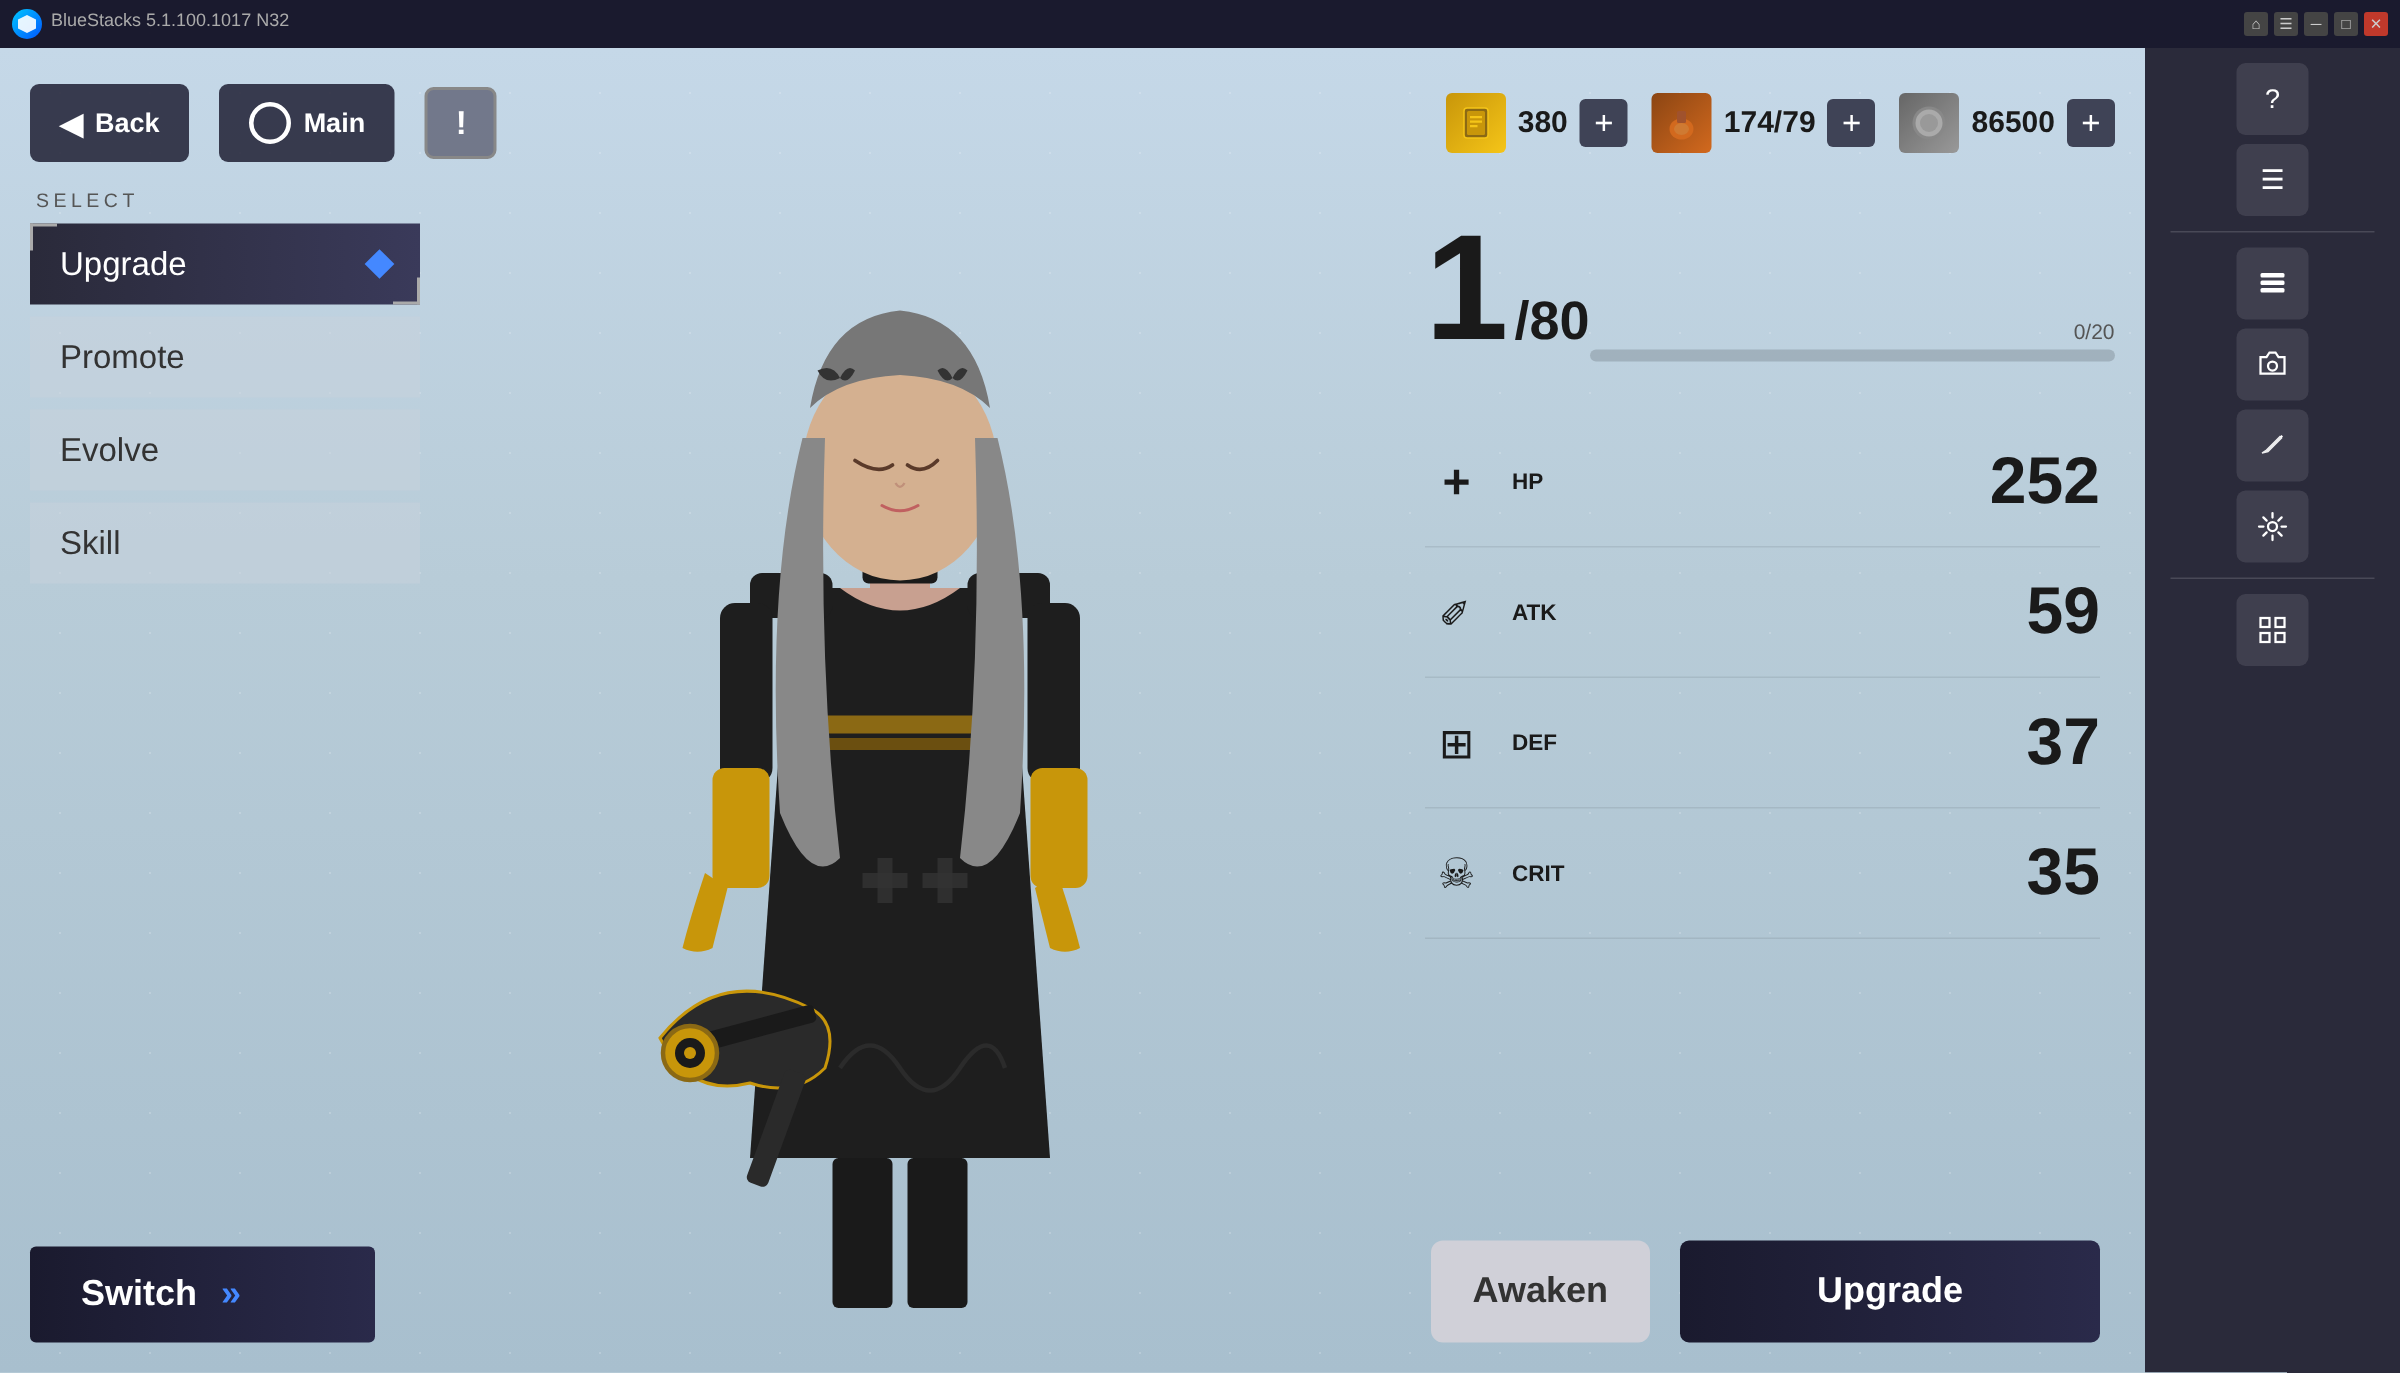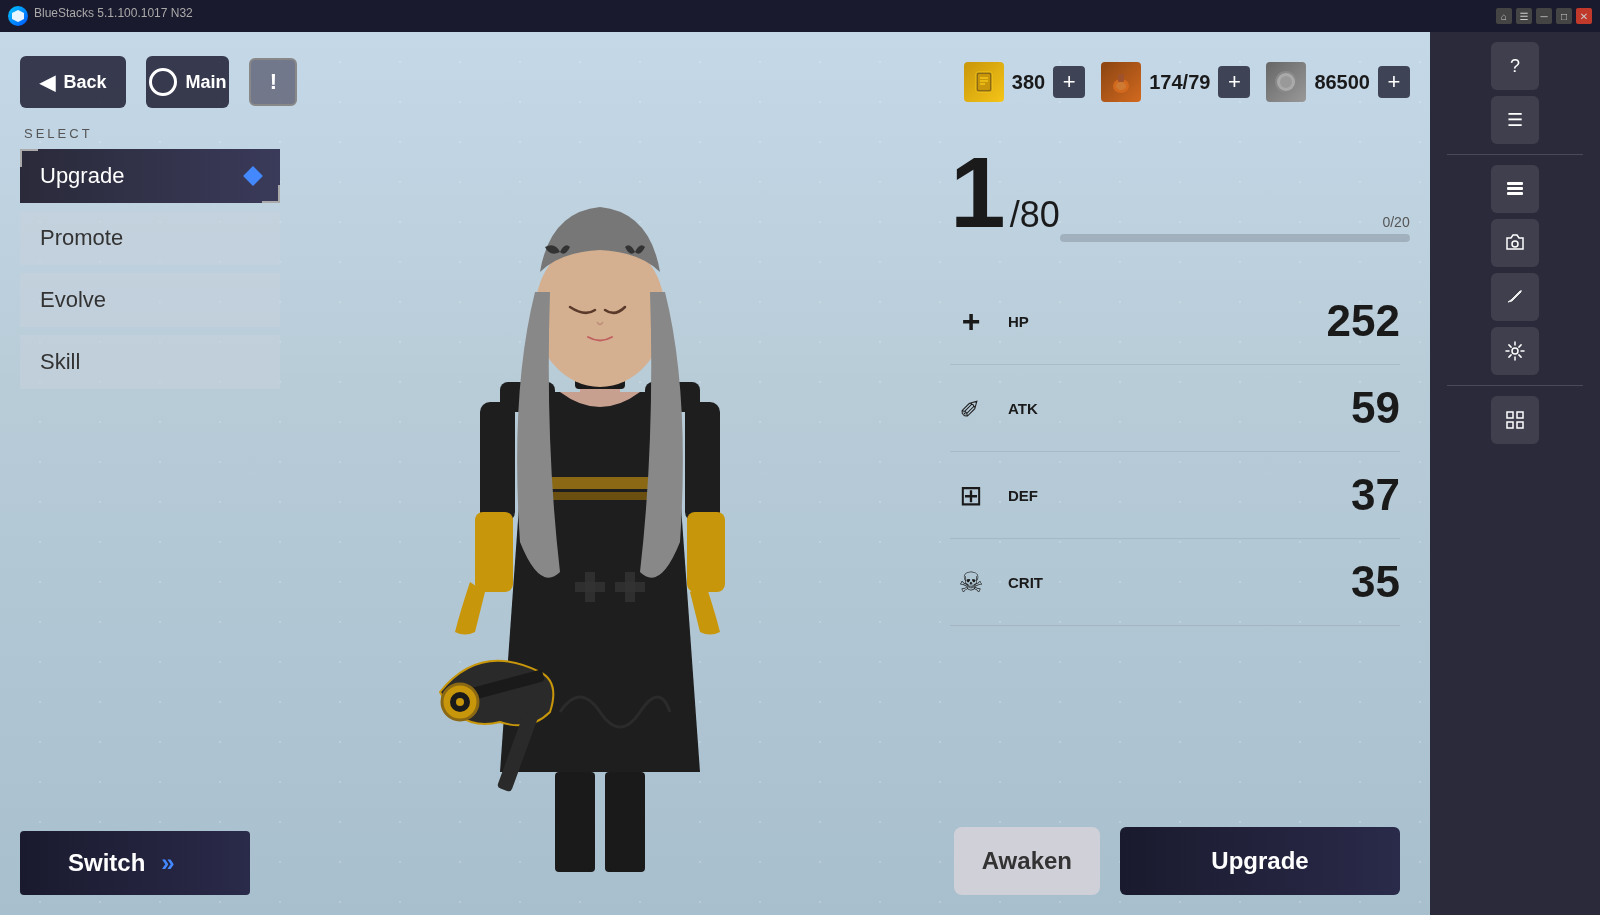--- a/index.html
+++ b/index.html
@@ -114,21 +114,21 @@
     }
     #back-btn .arrow { font-size: 20px; }
 
     #main-btn {
       display: flex;
       align-items: center;
       gap: 8px;
       background: rgba(30,30,50,0.85);
       border: none;
       color: white;
-      padding: 10px 3px;
+      padding: 10px 20px;
       border-radius: 6px;
       font-size: 18px;
       font-weight: bold;
       cursor: pointer;
       height: 52px;
     }
     .circle-icon {
       width: 28px;
       height: 28px;
       border: 3px solid white;
@@ -258,21 +258,21 @@
     }
 
     
     #switch-btn {
       position: absolute;
       bottom: 20px;
       left: 20px;
       background: linear-gradient(90deg, #1a1a2e, #2a2a4a);
       color: white;
       border: none;
-      padding: 18px 48px;
+      padding: 18px 34px;
       font-size: 24px;
       font-weight: bold;
       cursor: pointer;
       border-radius: 4px;
       display: flex;
       align-items: center;
       gap: 16px;
       width: 230px;
       z-index: 10;
     }
@@ -311,21 +311,21 @@
     }
     #level-num {
       font-size: 100px;
       font-weight: 900;
       color: #1a1a1a;
       line-height: 1;
     }
     #level-max {
       font-size: 36px;
       color: #1a1a1a;
-      font-weight: normal;
+      font-weight: bold;
     }
 
     #exp-bar-container {
       margin-left: auto;
       text-align: right;
     }
     #exp-bar-label {
       font-size: 14px;
       color: #555;
       text-align: right;

